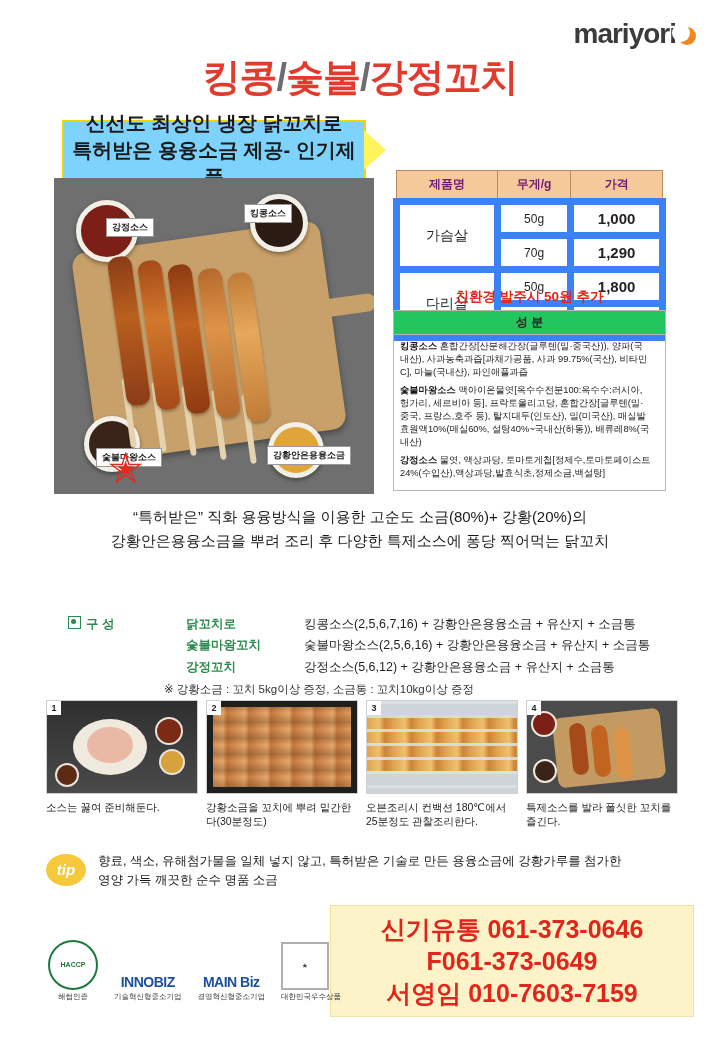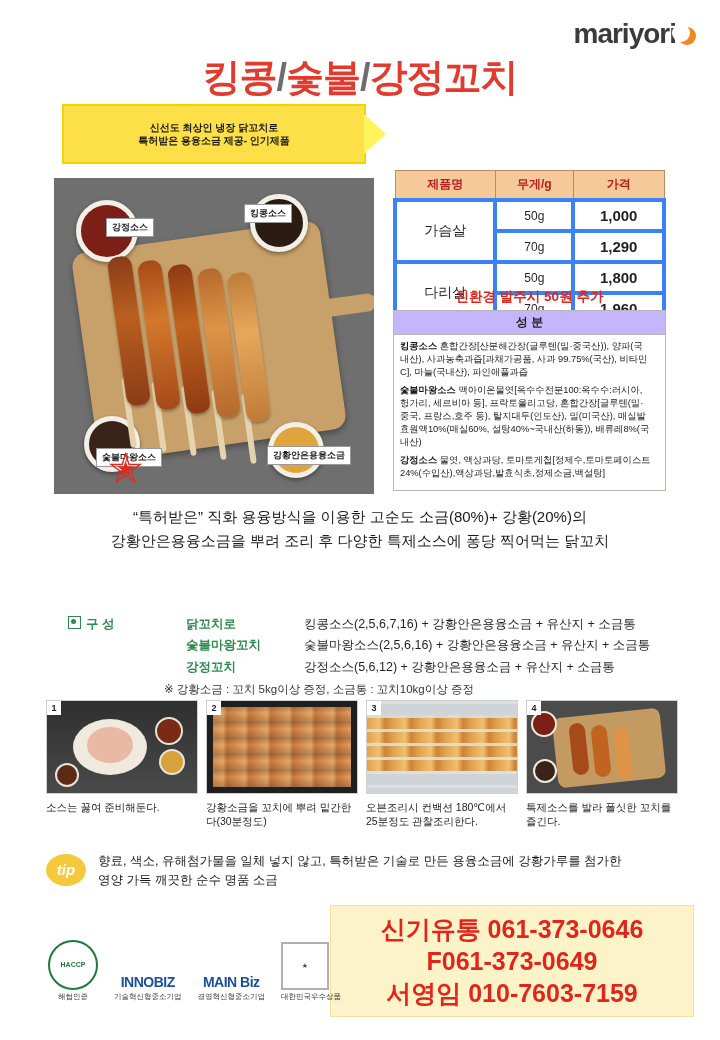--- a/index.html
+++ b/index.html
@@ -35,25 +35,25 @@
 
   
   .title{
     position:absolute;left:0;right:0;top:52px;text-align:center;
     font-size:38px;font-weight:bold;color:#e23b2e;letter-spacing:-1px;
   }
   .title .slash{color:#6e6e6e;font-weight:bold;}
 
   
   .bubble{
-    position:absolute;left:62px;top:104px;width:300px;height:56px;
-    background:#fde047;border:2px solid #f0d400;
+    position:absolute;left:62px;top:120px;width:300px;height:56px;
+    background:#7dd3fc;border:2px solid #f0d400;
     display:flex;align-items:center;justify-content:center;
     text-align:center;line-height:1.35;
-    font-size:10px;font-weight:bold;color:#1a1a1a;
+    font-size:20px;font-weight:bold;color:#1a1a1a;
   }
   .bubble:after{
     content:"";position:absolute;right:-22px;top:8px;
     border-top:20px solid transparent;border-bottom:20px solid transparent;
     border-left:22px solid #fff45c;
   }
   .bubble .line{display:block;}
 
   
   .photo{
@@ -90,39 +90,39 @@
     font-weight:bold;line-height:1;
   }
 
   
   .ptable{
     position:absolute;left:393px;top:170px;width:273px;
     border-collapse:collapse;font-size:12px;
   }
   .ptable th{
     background:#f6c99a;border:1px solid #b98b5e;padding:5px 0;
-    font-weight:bold;color:#b91c1c;font-size:12px;
+    font-weight:bold;color:#701a75;font-size:12px;
   }
   .ptable td{
-    border:4px solid #3b82f6;padding:5px 0;text-align:center;background:#fff;
+    border:7px solid #3b82f6;padding:5px 0;text-align:center;background:#fff;
   }
   .ptable td.name{font-size:14px;font-weight:normal;}
   .ptable td.price{font-size:15px;font-weight:bold;}
 
   .ecoline{
     position:absolute;left:393px;top:288px;width:273px;
     text-align:center;color:#e1251b;font-size:13.5px;font-weight:bold;
   }
 
   
   .ingbox{
     position:absolute;left:393px;top:310px;width:273px;
   }
   .ingbox .head{
-    background:#c4b5fd;border:1px solid #b9b6b0;text-align:center;
+    background:#22c55e;border:1px solid #b9b6b0;text-align:center;
     font-size:12px;font-weight:bold;padding:3px 0;
   }
   .ingbox .body{
     border:1px solid #b9b6b0;border-top:none;padding:5px 14px 6px 6px;
     font-size:9.3px;line-height:1.42;color:#1a1a1a;
   }
   .ingbox .body p{margin:0 0 4px 0;}
   .ingbox .body b{font-weight:bold;}
 
   

